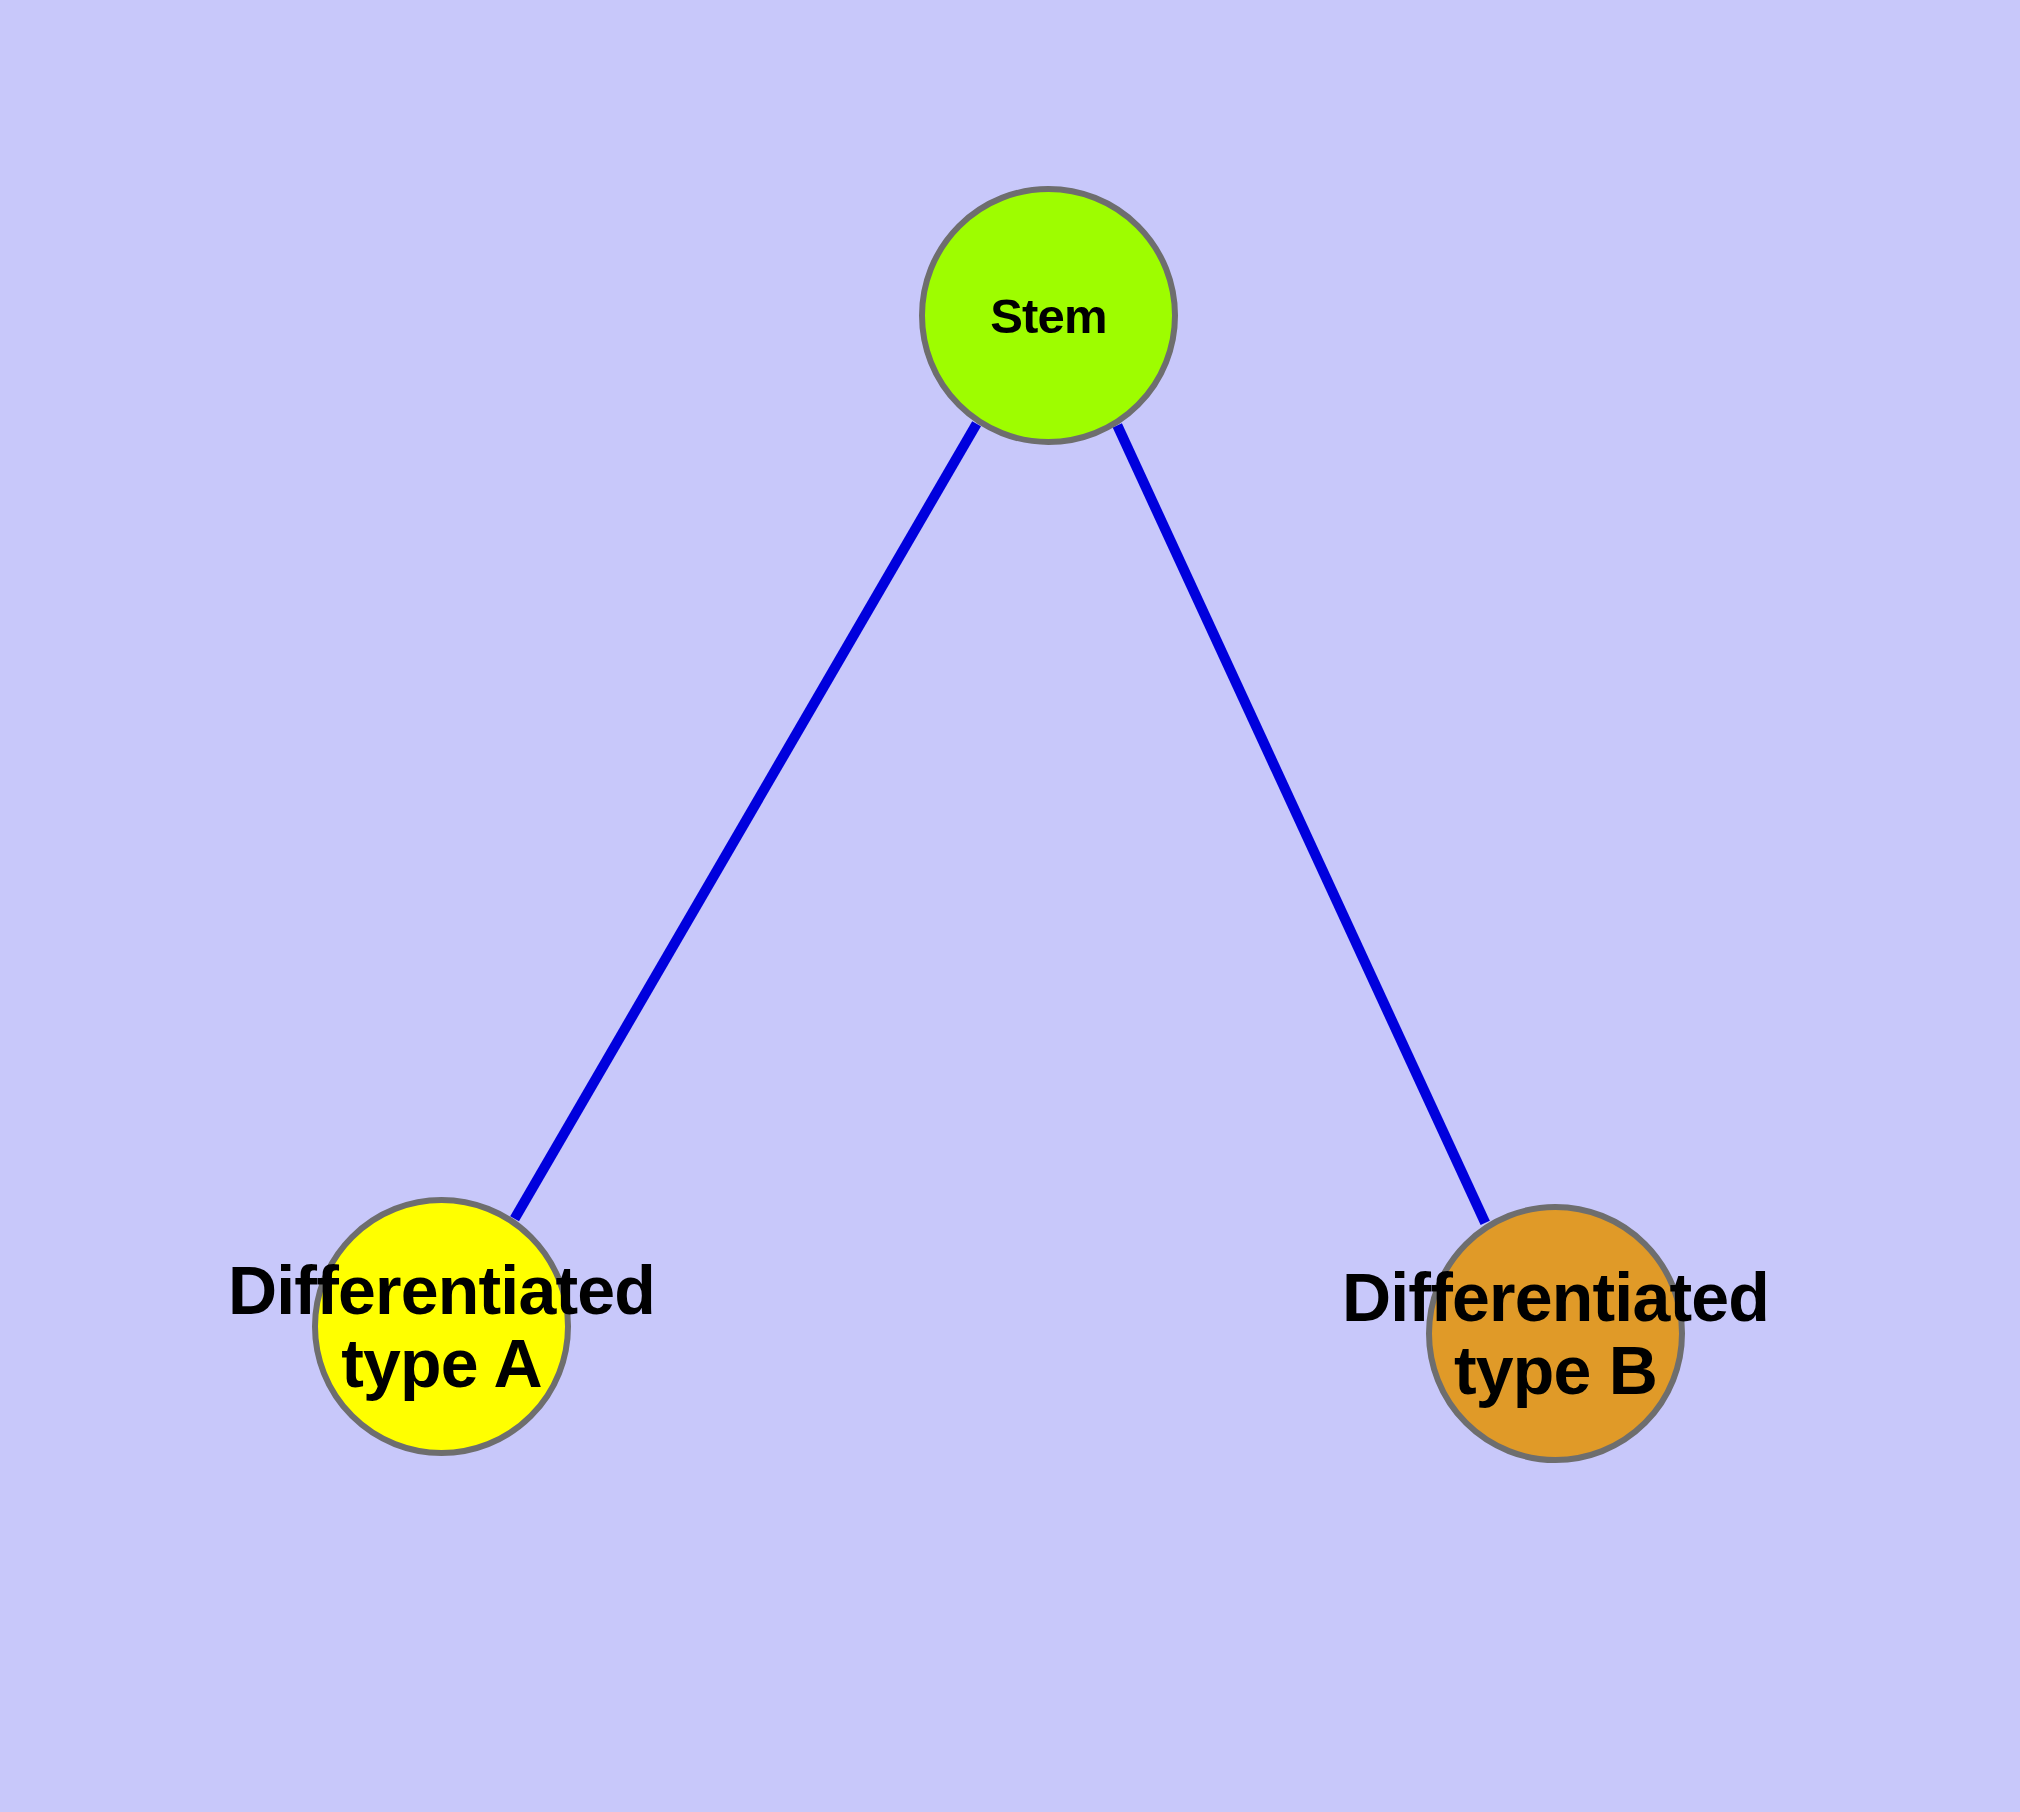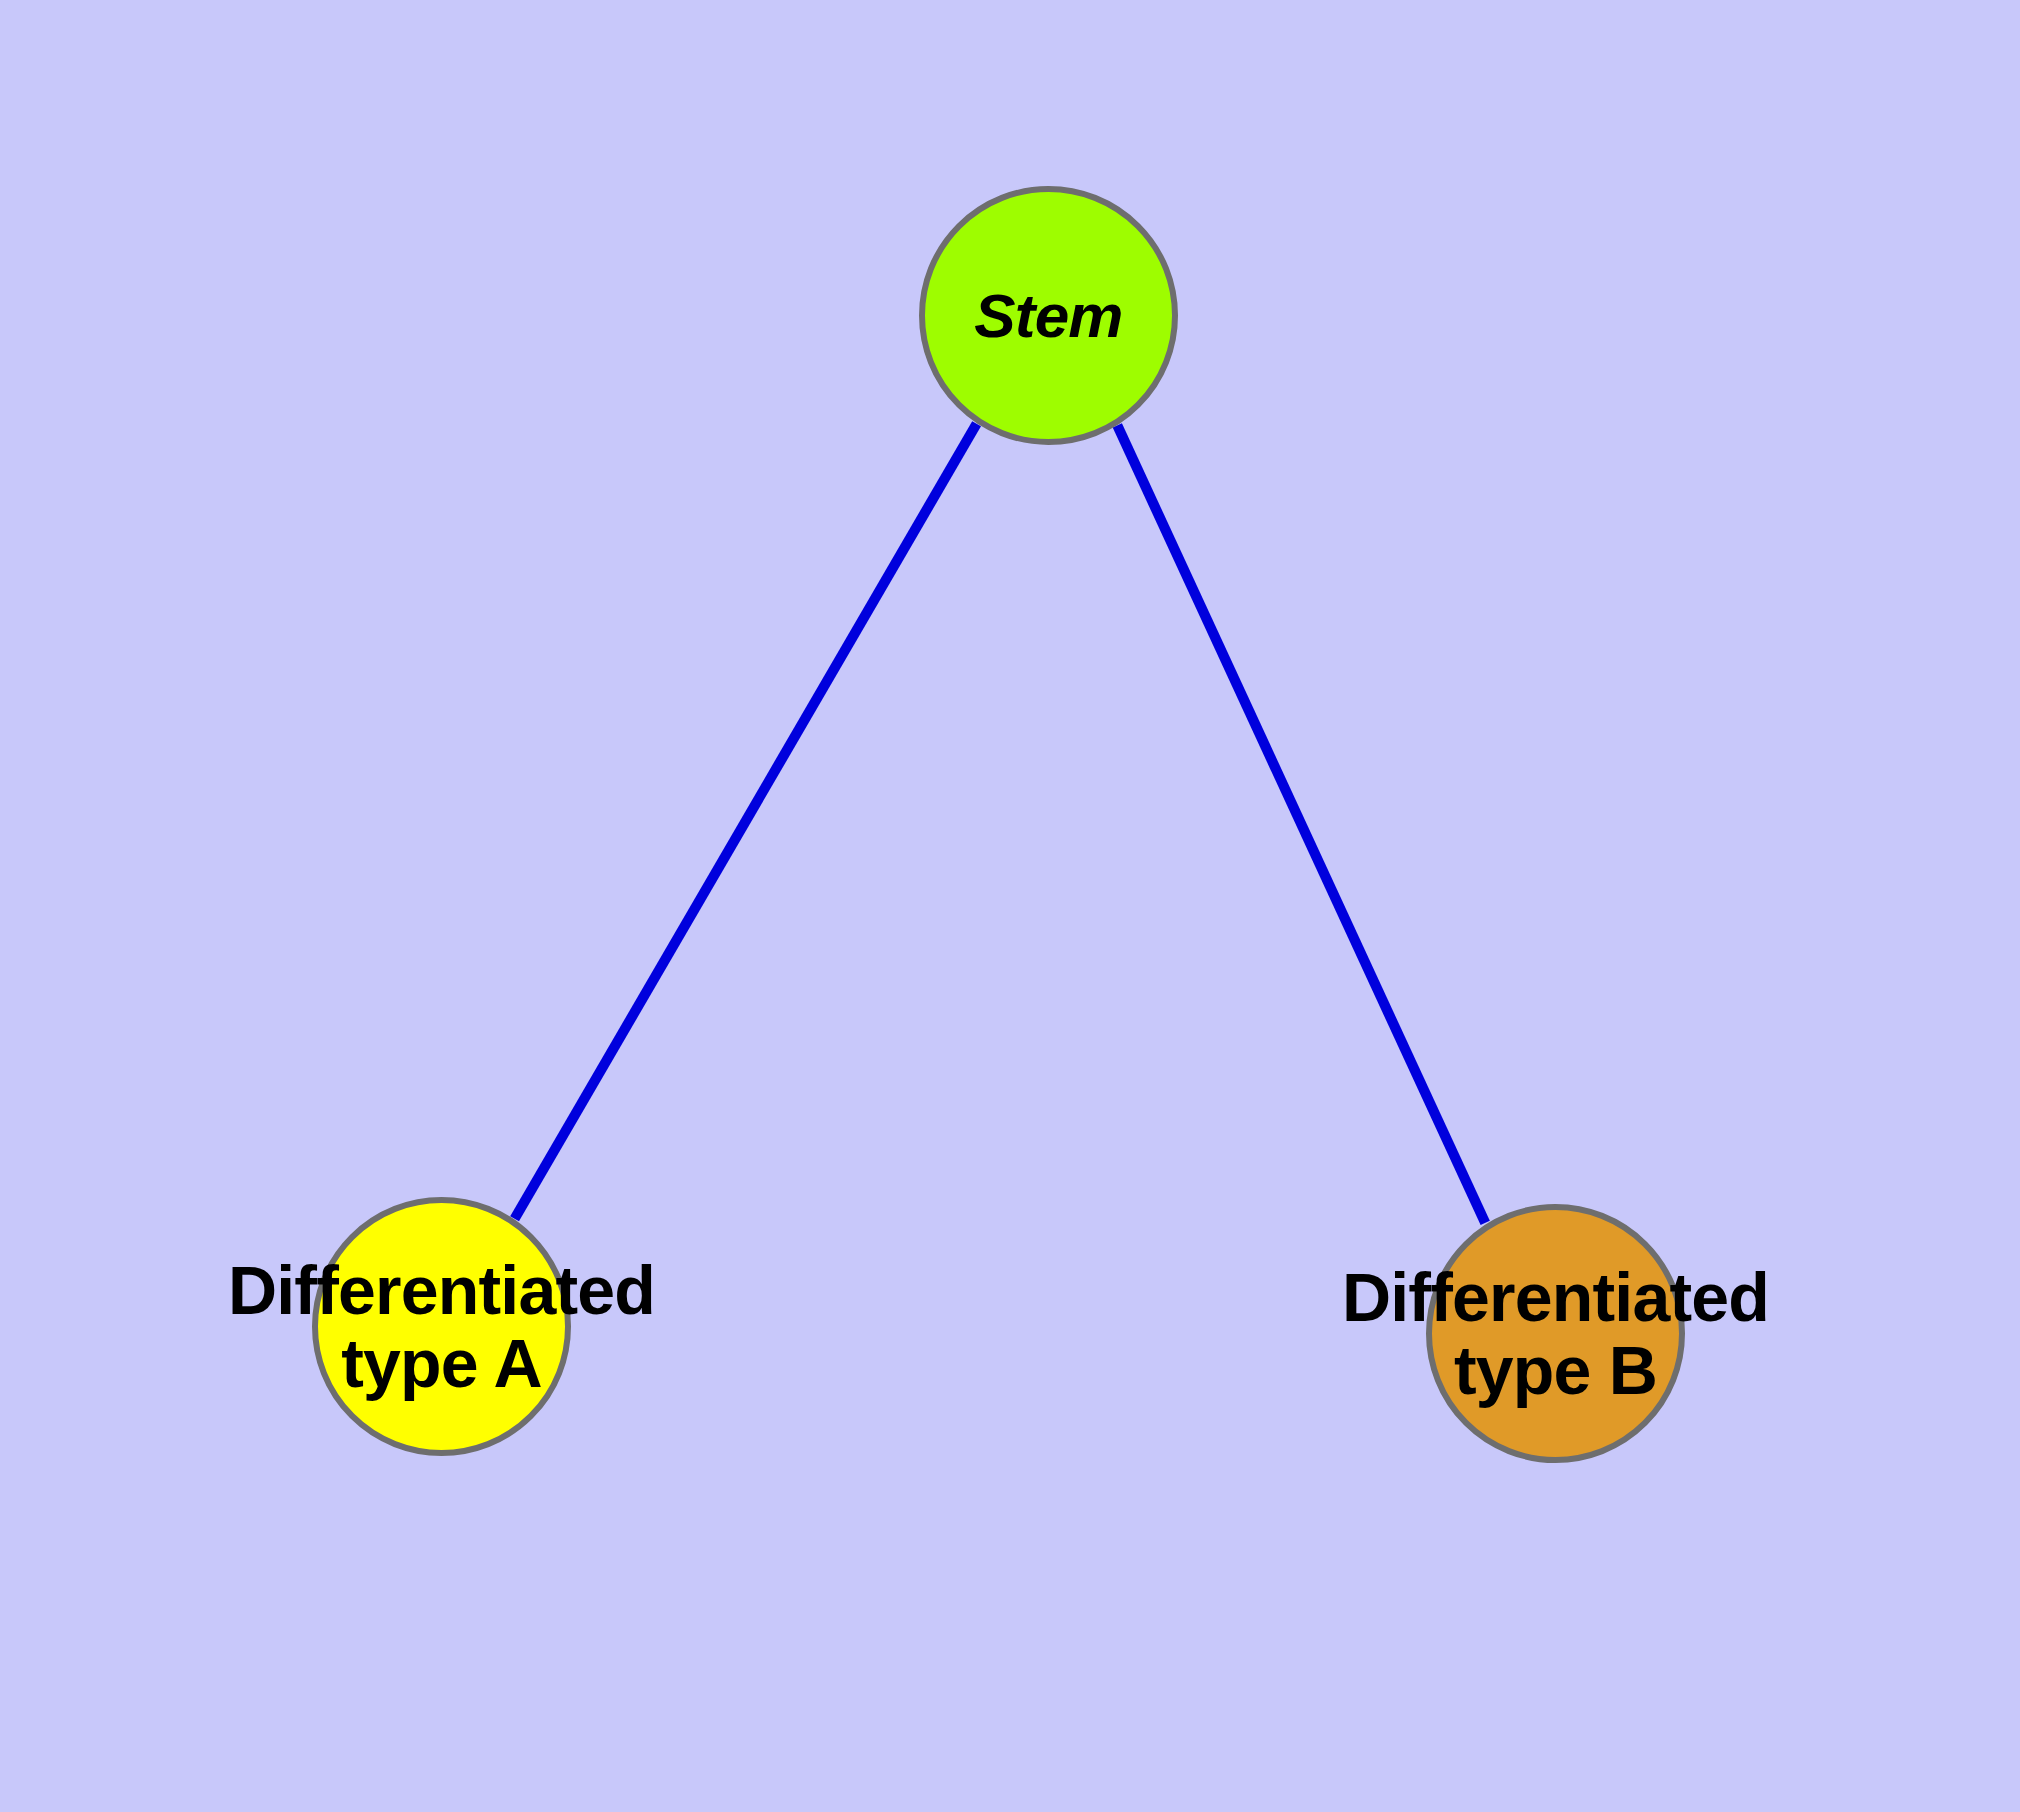--- a/index.html
+++ b/index.html
@@ -39,21 +39,21 @@
     transform: translate(-50%, -50%);
     white-space: pre;
     text-align: center;
     color: #000000;
     font-weight: bold;
     font-size: 68px;
     line-height: 1.08;
     letter-spacing: -0.8px;
     pointer-events: none;
   }
-  .label-stem   { font-size: 62px; font-style: italic; }
+  .label-stem   { font-size: 49px; }
   .label-type-a { font-size: 68px; }
   .label-type-b { font-size: 68px; }
 </style>
 </head>
 <body>
 
 <div id="stage">
 
   <div id="canvas-bg"></div>
 

